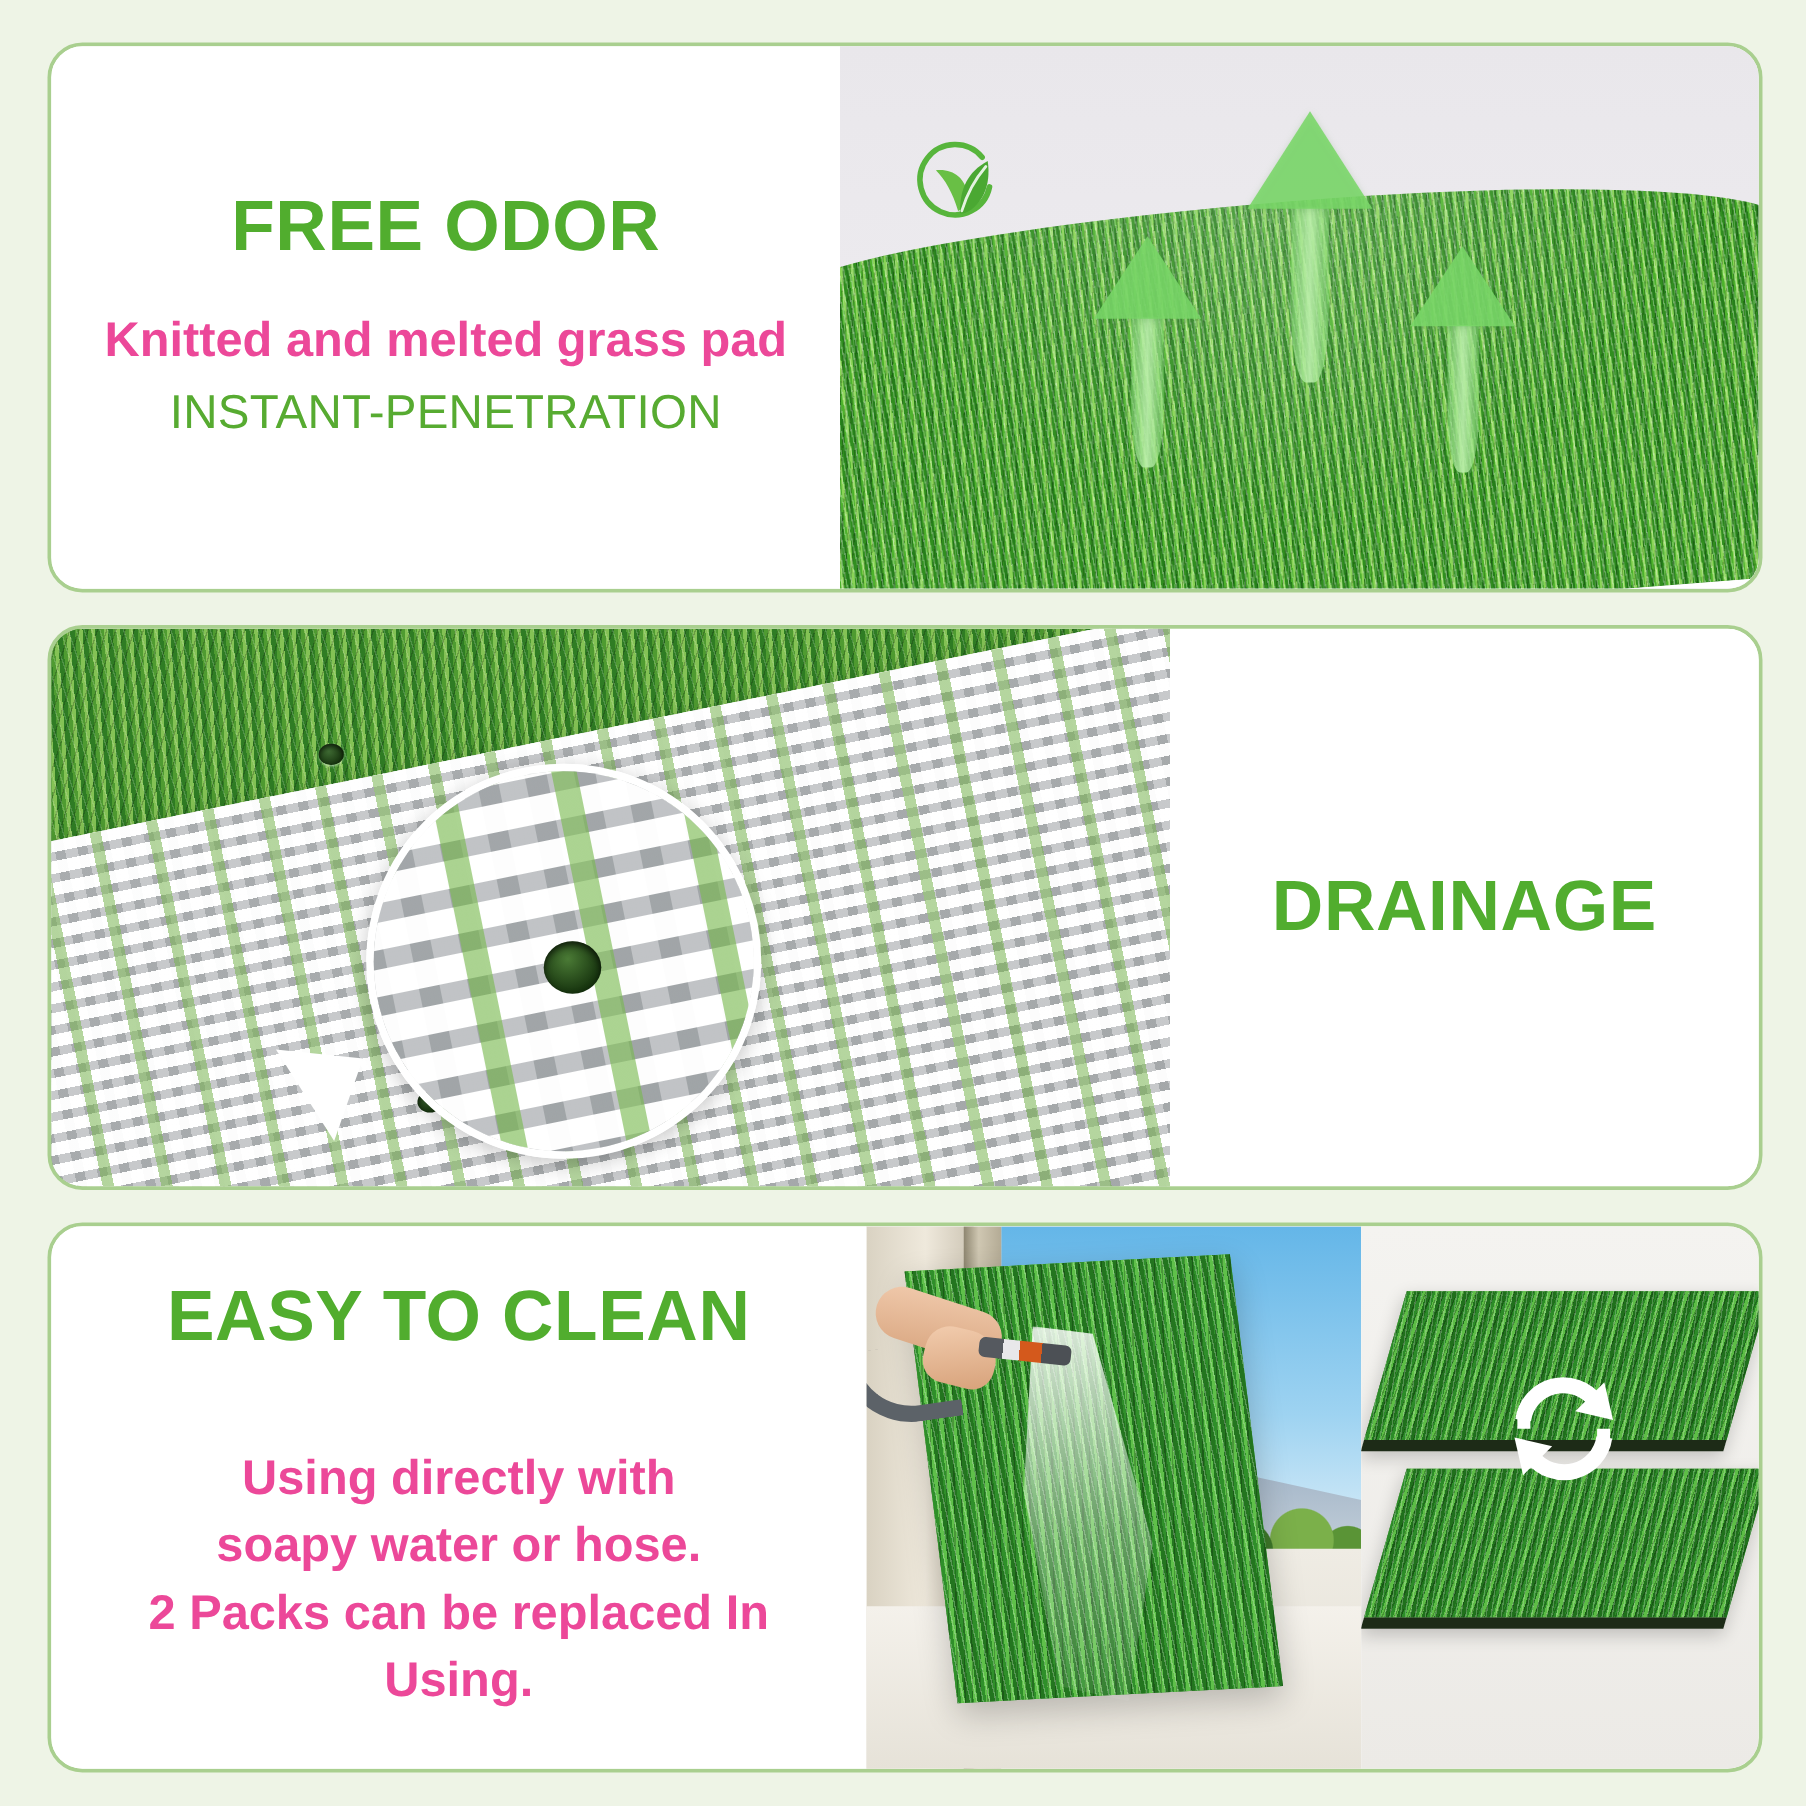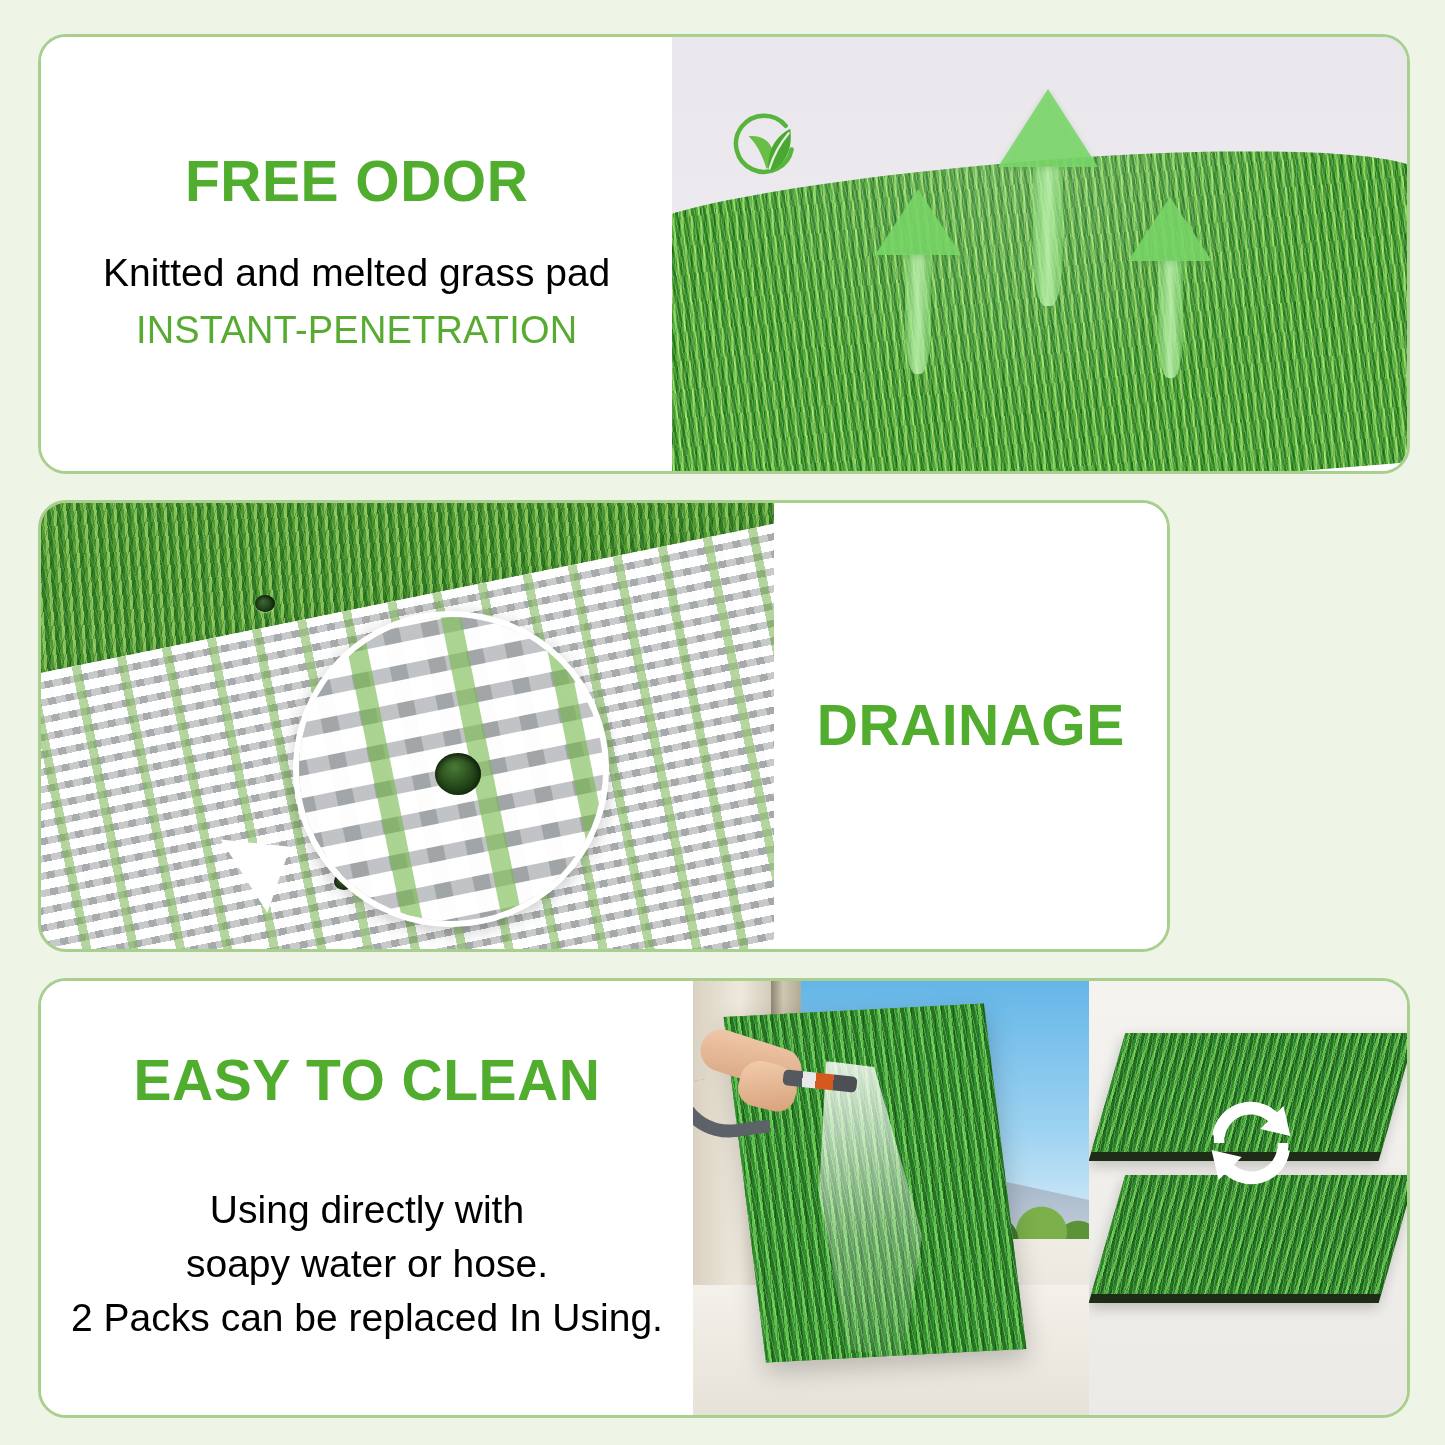--- a/index.html
+++ b/index.html
@@ -26,21 +26,21 @@
   .card {
     position: absolute;
     background: #ffffff;
     border: 3px solid #a9cf8f;
     border-radius: 28px;
     overflow: hidden;
     display: flex;
   }
 
   #card-odor    { left: 38px;  top: 34px;   width: 1372px; height: 440px; }
-  #card-drain   { left: 38px;  top: 500px;  width: 1132px; height: 452px; }
+  #card-drain   { left: 38px;  top: 500px;  width: 1372px; height: 452px; }
   #card-clean   { left: 38px;  top: 978px;  width: 1372px; height: 440px; }
 
   
   .text-pane {
     display: flex;
     flex-direction: column;
     align-items: center;
     justify-content: center;
     text-align: center;
     padding: 10px 18px;
@@ -49,22 +49,23 @@
   }
 
   .headline {
     color: #51ad2e;
     font-weight: bold;
     letter-spacing: 0.5px;
     line-height: 1.05;
   }
 
   .subline {
-    color: #000000;
+    color: #ec4899;
     line-height: 1.38;
+    font-weight: bold;
   }
   .subline.strong { font-weight: normal; letter-spacing: 0.2px; color: #57ab31; }
 
   
   #pane-odor { width: 634px; height: 100%; }
   #pane-odor .headline { font-size: 57px; margin-bottom: 34px; }
   #pane-odor .subline  { font-size: 39px; }
   #pane-odor .subline.strong { font-size: 38px; margin-top: 4px; }
 
   

